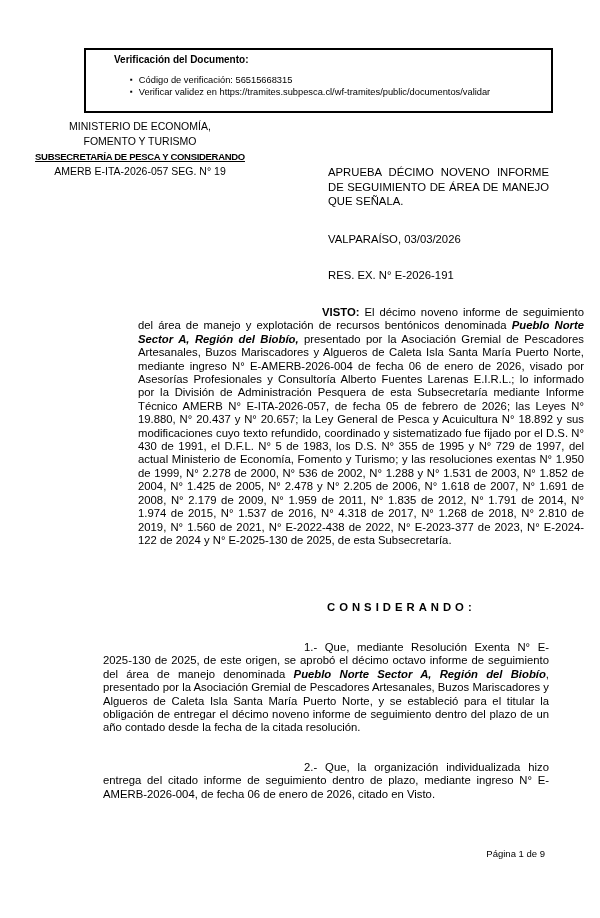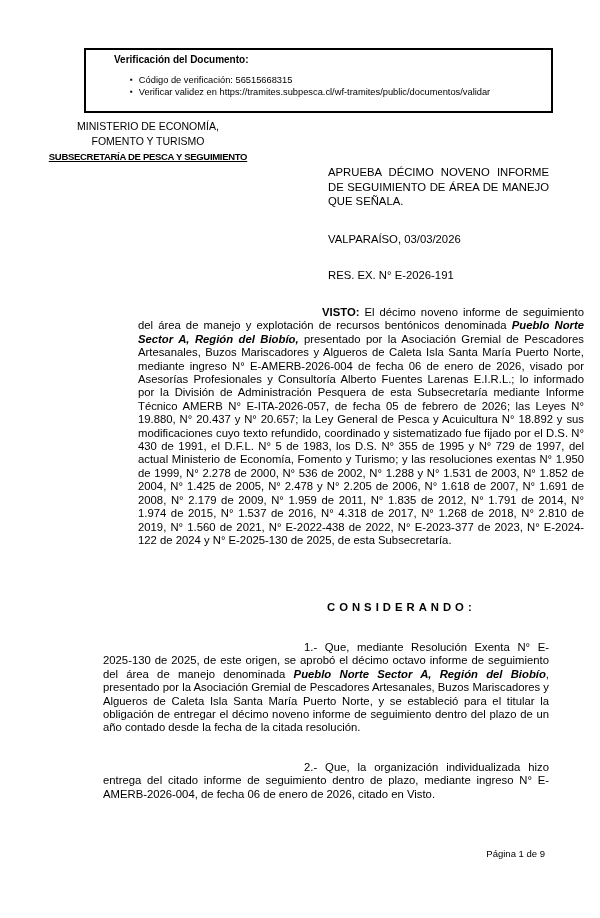--- a/index.html
+++ b/index.html
@@ -46,21 +46,21 @@
   .verify-list li::before {
     content: "▪";
     font-size: 8px;
     margin-right: 6px;
     vertical-align: 1px;
   }
 
   
   .letterhead {
     position: absolute;
-    left: 39px;
+    left: 31px;
     top: 119px;
     width: 218px;
     text-align: center;
     font-size: 10.5px;
     line-height: 15px;
   }
   .lh-dept {
     font-weight: bold;
     text-decoration: underline;
     font-size: 9.5px;
@@ -129,21 +129,22 @@
     <div class="verify-title">Verificación del Documento:</div>
     <ul class="verify-list">
         <li>Código de verificación: 56515668315</li>
         <li>Verificar validez en https://tramites.subpesca.cl/wf-tramites/public/documentos/validar</li>
       </ul>
   </div>
 
   <div class="letterhead">
     <div>MINISTERIO DE ECONOMÍA,</div>
     <div>FOMENTO Y TURISMO</div>
-    <div class="lh-dept">SUBSECRETARÍA DE PESCA Y SEGUIMIENTO</div>
+    <div class="lh-dept">SUBSECRETARÍA DE PESCA Y CONSIDERANDO</div>
+    <div>AMERB E-ITA-2026-057 SEG. N° 19</div>
   </div>
 
   <div class="subject">APRUEBA DÉCIMO NOVENO INFORME DE SEGUIMIENTO DE ÁREA DE MANEJO QUE SEÑALA.</div>
 
   <div class="place-date">VALPARAÍSO, 03/03/2026</div>
 
   <div class="res-number">RES. EX. N° E-2026-191</div>
 
   <div class="para para-visto"><span style="font-weight: bold;">VISTO:</span><span> El décimo noveno informe de seguimiento del área de manejo y explotación de recursos bentónicos denominada </span><span style="font-weight: bold; font-style: italic;">Pueblo Norte Sector A, Región del Biobío,</span><span> presentado por la Asociación Gremial de Pescadores Artesanales, Buzos Mariscadores y Algueros de Caleta Isla Santa María Puerto Norte, mediante ingreso N° E-AMERB-2026-004 de fecha 06 de enero de 2026, visado por Asesorías Profesionales y Consultoría Alberto Fuentes Larenas E.I.R.L.; lo informado por la División de Administración Pesquera de esta Subsecretaría mediante Informe Técnico AMERB N° E-ITA-2026-057, de fecha 05 de febrero de 2026; las Leyes N° 19.880, N° 20.437 y N° 20.657; la Ley General de Pesca y Acuicultura N° 18.892 y sus modificaciones cuyo texto refundido, coordinado y sistematizado fue fijado por el D.S. N° 430 de 1991, el D.F.L. N° 5 de 1983, los D.S. N° 355 de 1995 y N° 729 de 1997, del actual Ministerio de Economía, Fomento y Turismo; y las resoluciones exentas N° 1.950 de 1999, N° 2.278 de 2000, N° 536 de 2002, N° 1.288 y N° 1.531 de 2003, N° 1.852 de 2004, N° 1.425 de 2005, N° 2.478 y N° 2.205 de 2006, N° 1.618 de 2007, N° 1.691 de 2008, N° 2.179 de 2009, N° 1.959 de 2011, N° 1.835 de 2012, N° 1.791 de 2014, N° 1.974 de 2015, N° 1.537 de 2016, N° 4.318 de 2017, N° 1.268 de 2018, N° 2.810 de 2019, N° 1.560 de 2021, N° E-2022-438 de 2022, N° E-2023-377 de 2023, N° E-2024- 122 de 2024 y N° E-2025-130 de 2025, de esta Subsecretaría.</span></div>
 

